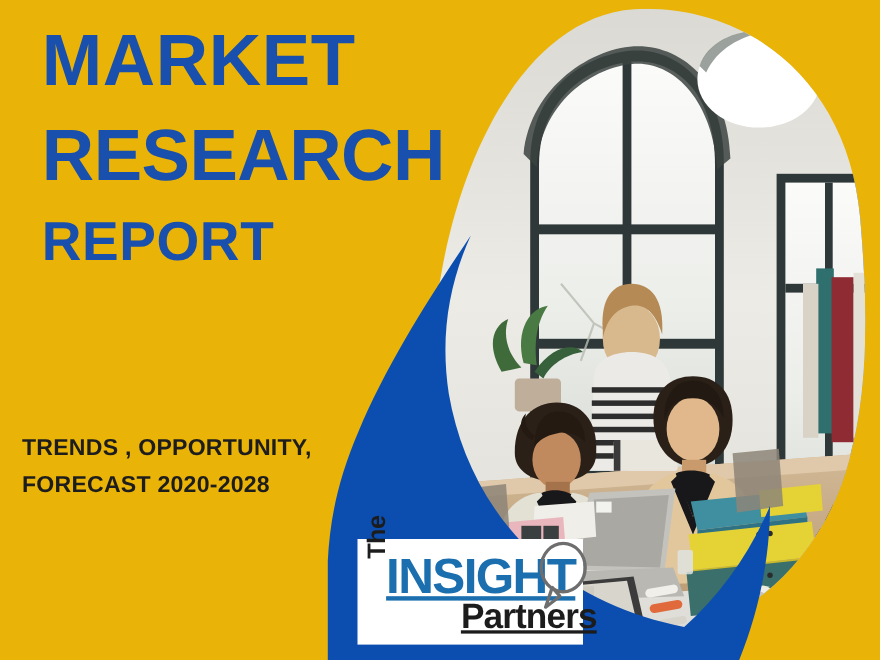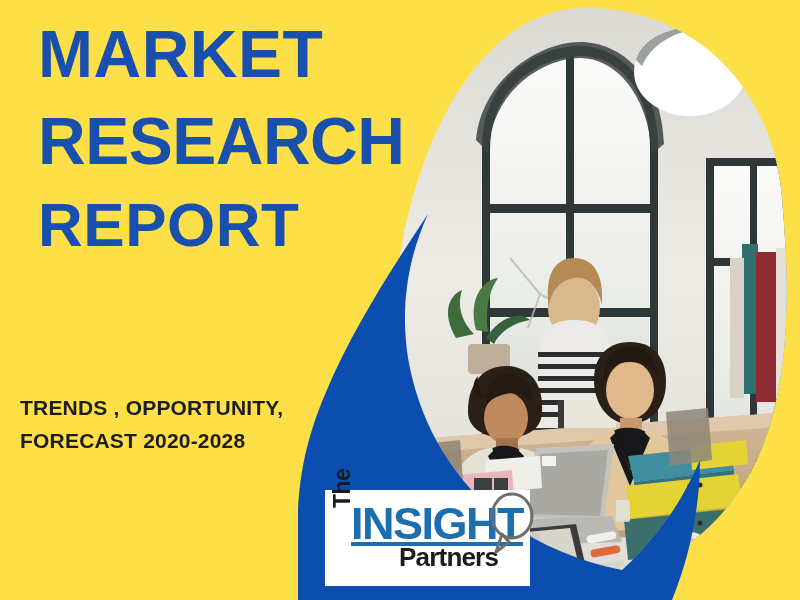--- a/index.html
+++ b/index.html
@@ -7,21 +7,21 @@
     padding: 0;
     background: #ffffff;
   }
   body {
     font-family: "Liberation Sans", sans-serif;
   }
   #poster {
     position: relative;
     width: 800px;
     height: 600px;
-    background: #fde047;
+    background: #eab308;
     overflow: hidden;
   }
 
   
   .title-block {
     position: absolute;
     left: 38px;
     top: 22px;
     width: 360px;
   }
@@ -29,21 +29,21 @@
     font-family: "Liberation Sans", sans-serif;
     font-weight: bold;
     color: #1950ad;
     letter-spacing: 0.5px;
     line-height: 0.98;
     margin: 0 0 22px 0;
     white-space: nowrap;
   }
   .title-line.l1 { font-size: 66px; }
   .title-line.l2 { font-size: 66px; letter-spacing: -0.5px; }
-  .title-line.l3 { font-size: 62px; margin-bottom: 11px; }
+  .title-line.l3 { font-size: 50px; margin-bottom: 11px; }
 
   .subtitle-block {
     position: absolute;
     left: 20px;
     top: 392px;
     width: 330px;
   }
   .subtitle-line {
     font-family: "Liberation Sans", sans-serif;
     font-weight: bold;
@@ -103,28 +103,29 @@
     font-family: "Liberation Sans", sans-serif;
     font-weight: bold;
     font-size: 45px;
     color: #1b6faf;
     letter-spacing: -1.5px;
     white-space: nowrap;
     text-decoration: underline;
   }
   .logo-partners {
     position: absolute;
-    left: 74px;
+    left: 94px;
     top: 52px;
     font-family: "Liberation Sans", sans-serif;
     font-weight: bold;
-    font-size: 26px;
+    font-size: 32px;
     color: #1c1c1c;
     letter-spacing: -0.8px;
     white-space: nowrap;
+    text-decoration: underline;
   }
   .logo-glass {
     position: absolute;
     left: 160px;
     top: 2px;
     width: 54px;
     height: 64px;
   }
 </style>
 </head>

